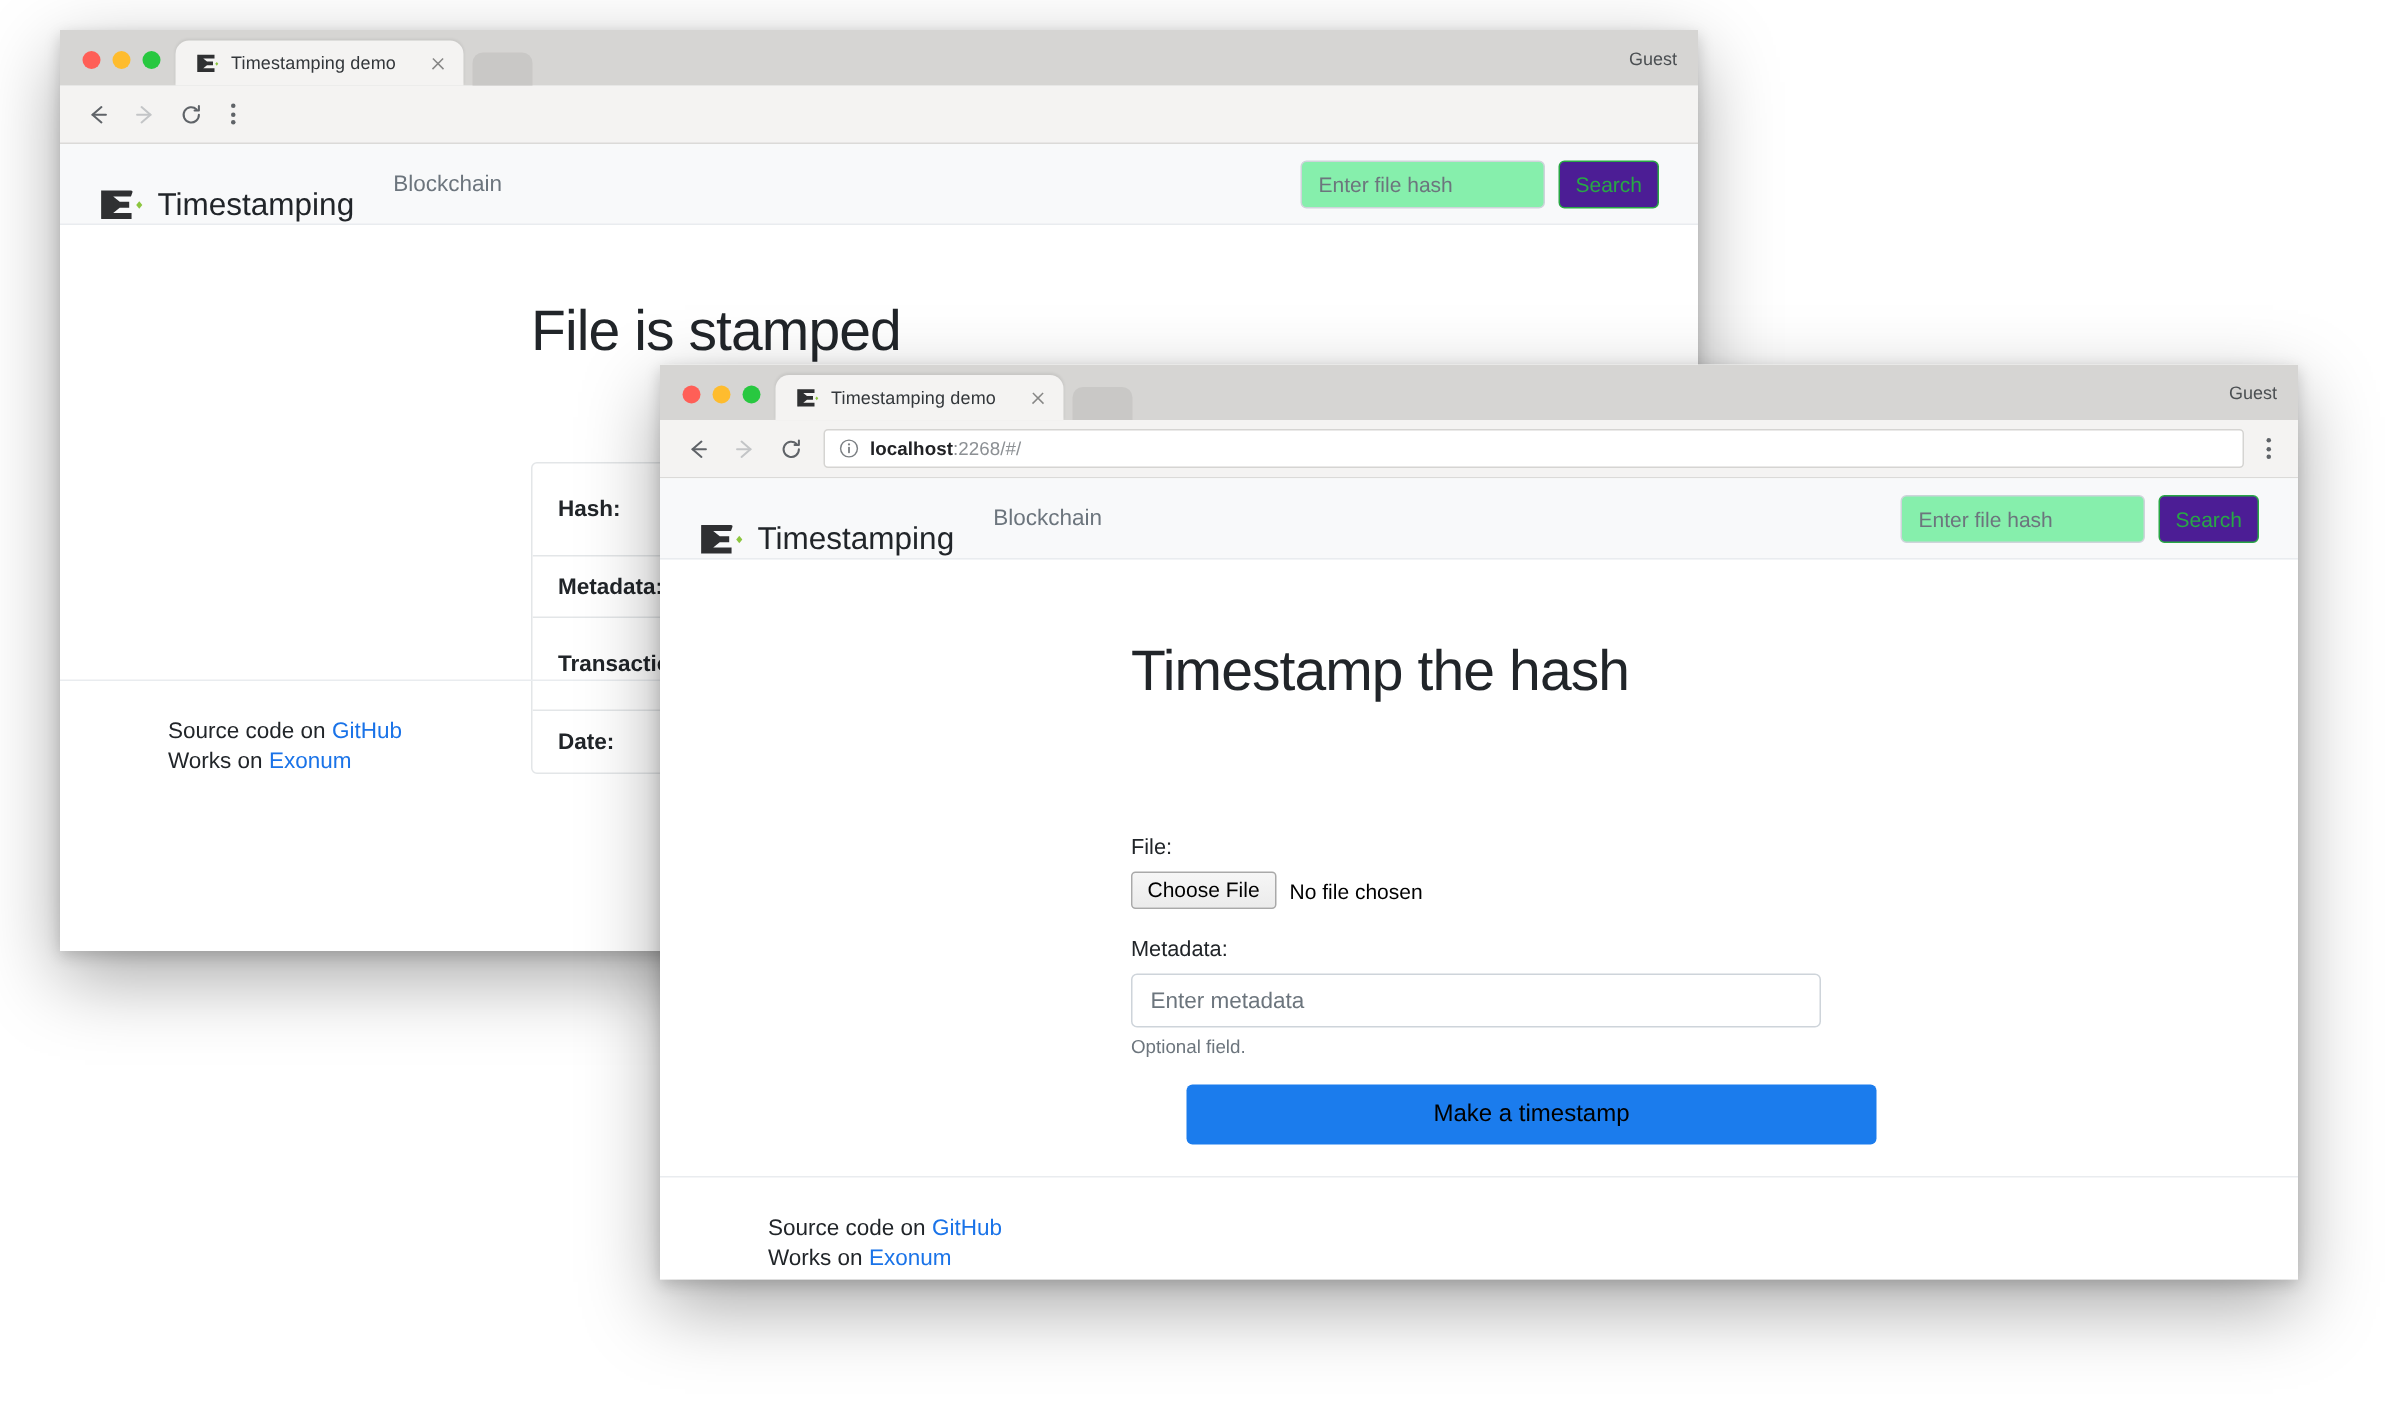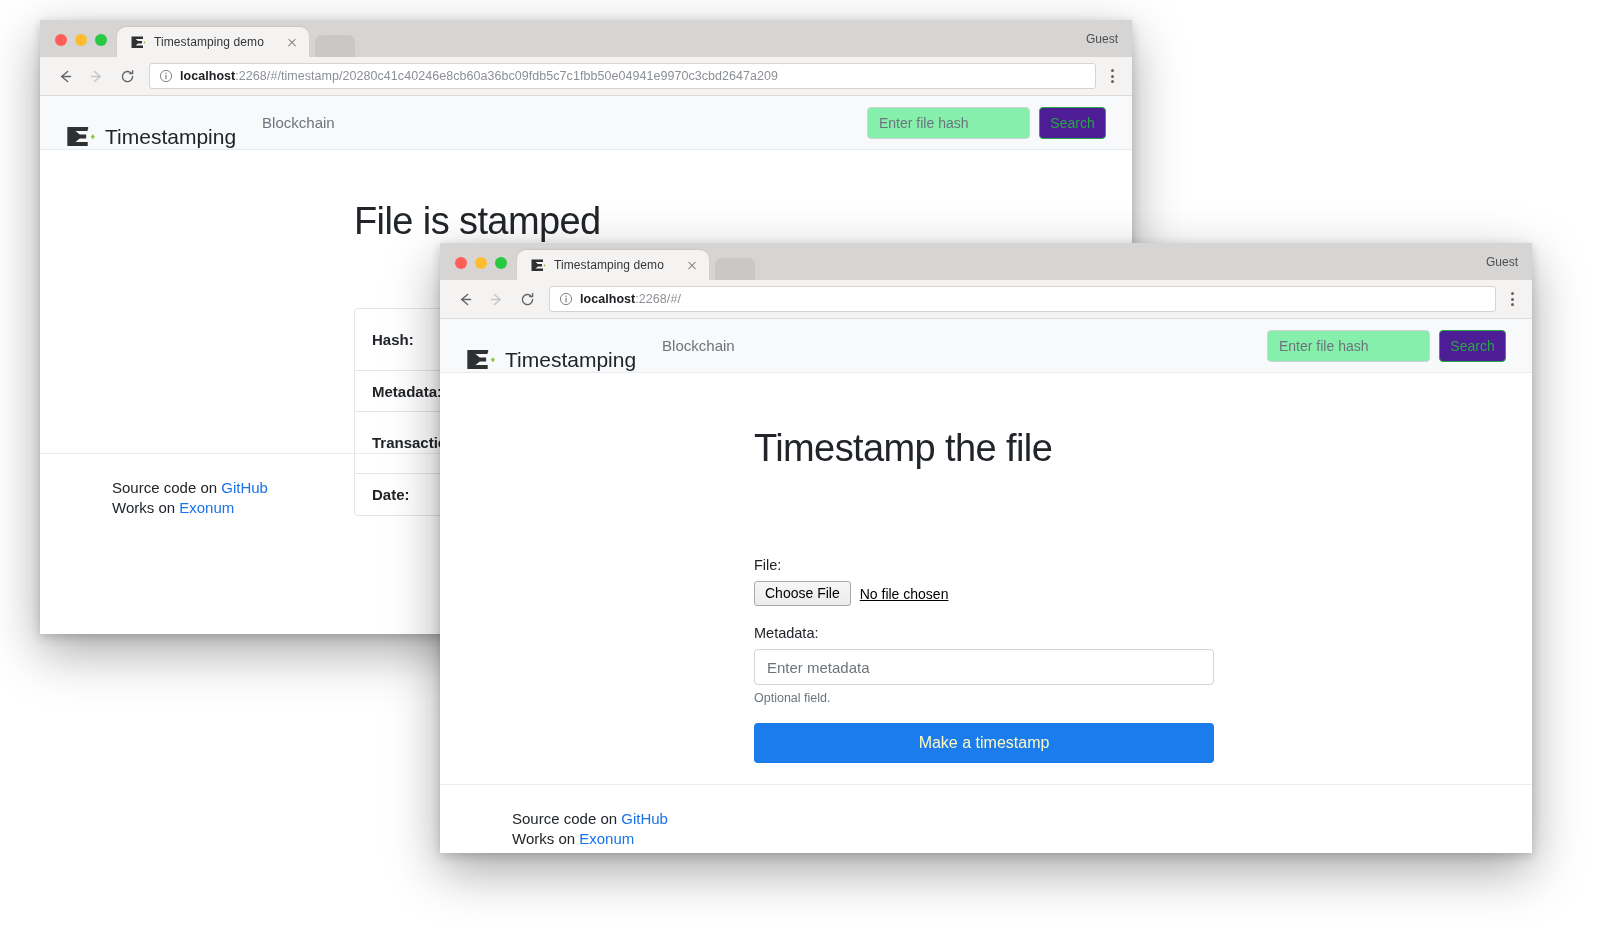--- a/index.html
+++ b/index.html
@@ -326,21 +326,20 @@
     color: #000000;
     padding: 3px 10px 4px 10px;
     font-family: "Liberation Sans", sans-serif;
     white-space: nowrap;
   }
   .file-status {
     font-size: 14px;
     color: #000000;
     margin-left: 9px;
     white-space: nowrap;
-    text-decoration: underline;
   }
   .metadata-input {
     width: 100%;
     height: 36px;
     background: #ffffff;
     border: 1px solid #ced4da;
     border-radius: 4px;
     color: #6c757d;
     font-size: 15px;
     padding: 0 12px;
@@ -353,28 +352,29 @@
     font-size: 12.5px;
     color: #6c757d;
     margin-top: 6px;
   }
   .primary-btn {
     width: 100%;
     height: 40px;
     background: #1b7ced;
     border: none;
     border-radius: 4px;
-    color: #fef9c3;
+    color: #000000;
     font-size: 16px;
     margin-top: 18px;
     display: flex;
     align-items: center;
     justify-content: center;
     font-family: "Liberation Sans", sans-serif;
     white-space: nowrap;
+    margin-left: 37px;
   }
 
   #front-window .footer-sep { position: absolute; left: 0; right: 0; top: 465px; }
   #front-window .footer-block { position: absolute; left: 72px; top: 490px; }
   #front-window .footer-line { font-size: 15px; line-height: 20px; }
 </style>
 </head>
 <body>
 
 <div id="stage">
@@ -416,28 +416,20 @@
             <path d="M14.5 10 H4" stroke="#c3c5c7" stroke-width="1.6" stroke-linecap="round"></path>
           </svg>
       </span>
       <span class="nav-btn">
         <svg width="17" height="17" viewBox="0 0 20 20">
             <path d="M16 10 A6 6 0 1 1 14.2 5.8" fill="none" stroke="#5f6368" stroke-width="1.6" stroke-linecap="round"></path>
             <path d="M16 3.2 V6.6 H12.6" fill="none" stroke="#5f6368" stroke-width="1.6" stroke-linecap="round" stroke-linejoin="round"></path>
           </svg>
       </span>
 
-      <div class="omnibox">
-        <svg class="omnibox-info" viewBox="0 0 16 16">
-          <circle cx="8" cy="8" r="6.4" fill="none" stroke="#7c8084" stroke-width="1.1"></circle>
-          <circle cx="8" cy="4.9" r="0.85" fill="#7c8084"></circle>
-          <rect x="7.3" y="6.7" width="1.4" height="5" rx="0.6" fill="#7c8084"></rect>
-        </svg>
-        <span class="url-text"><span class="host">localhost</span><span>:2268/#/timestamp/20280c41c40246e8cb60a36bc09fdb5c7c1fbb50e04941e9970c3cbd2647a209</span></span>
-      </div>
 
       <span class="kebab">
         <span></span>
           <span></span>
           <span></span>
       </span>
     </div>
 
     <div class="page">
       <div class="navbar">
@@ -553,21 +545,21 @@
             <path d="M34 11 L36.6 14.2 L34 17.4 L31.4 14.2 Z" fill="#8cc63f"></path>
           </svg>
           <span class="brand-name">Timestamping</span>
         </div>
         <a class="nav-link">Blockchain</a>
         <div class="nav-spacer"></div>
         <div class="search-input" title="Enter file hash">Enter file hash</div>
         <div class="search-btn">Search</div>
       </div>
 
-      <div class="page-heading">Timestamp the file</div>
+      <div class="page-heading">Timestamp the hash</div>
 
       <div class="form-block">
         <div class="form-label">File:</div>
         <div class="file-row">
           <div class="choose-file-btn">Choose File</div>
           <div class="file-status">No file chosen</div>
         </div>
 
         <div class="form-label">Metadata:</div>
         <div class="metadata-input" title="Enter metadata">Enter metadata</div>

